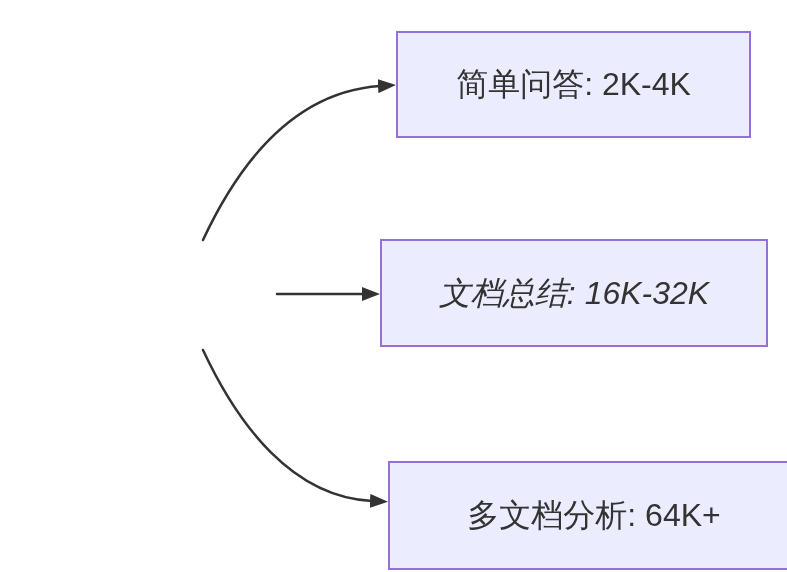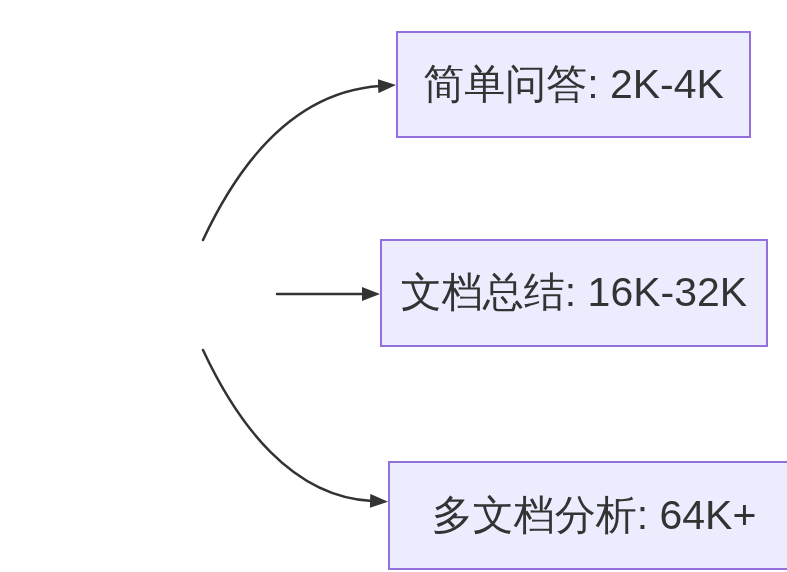--- a/index.html
+++ b/index.html
@@ -38,31 +38,31 @@
   }
   .edges marker path {
     fill: var(--arrow-color);
   }
   .node {
     position: absolute;
     box-sizing: border-box;
     background: var(--node-fill);
     border: 2px solid var(--node-border);
     color: var(--text-color);
-    font-size: 41px;
+    font-size: 32px;
     line-height: 1.2;
     display: flex;
     align-items: center;
     justify-content: center;
     text-align: center;
     white-space: nowrap;
   }
   .node-root   { left: 31px;  top: 240px; width: 246px; height: 109px; }
   .node-b1     { left: 396px; top: 31px;  width: 355px; height: 107px; }
-  .node-b2     { left: 380px; top: 239px; width: 388px; height: 108px; }
+  .node-b2     { left: 380px; top: 239px; width: 388px; height: 108px; font-style: italic; }
   .node-b3     { left: 388px; top: 461px; width: 412px; height: 109px; }
 </style>
 </head>
 <body>
 
 <div class="canvas">
 
   <svg class="edges" viewBox="0 0 787 572" xmlns="http://www.w3.org/2000/svg" aria-hidden="true">
     <defs>
       <marker id="arrowhead" viewBox="0 0 18 14" refX="2" refY="7" markerWidth="18" markerHeight="14" markerUnits="userSpaceOnUse" orient="auto">

